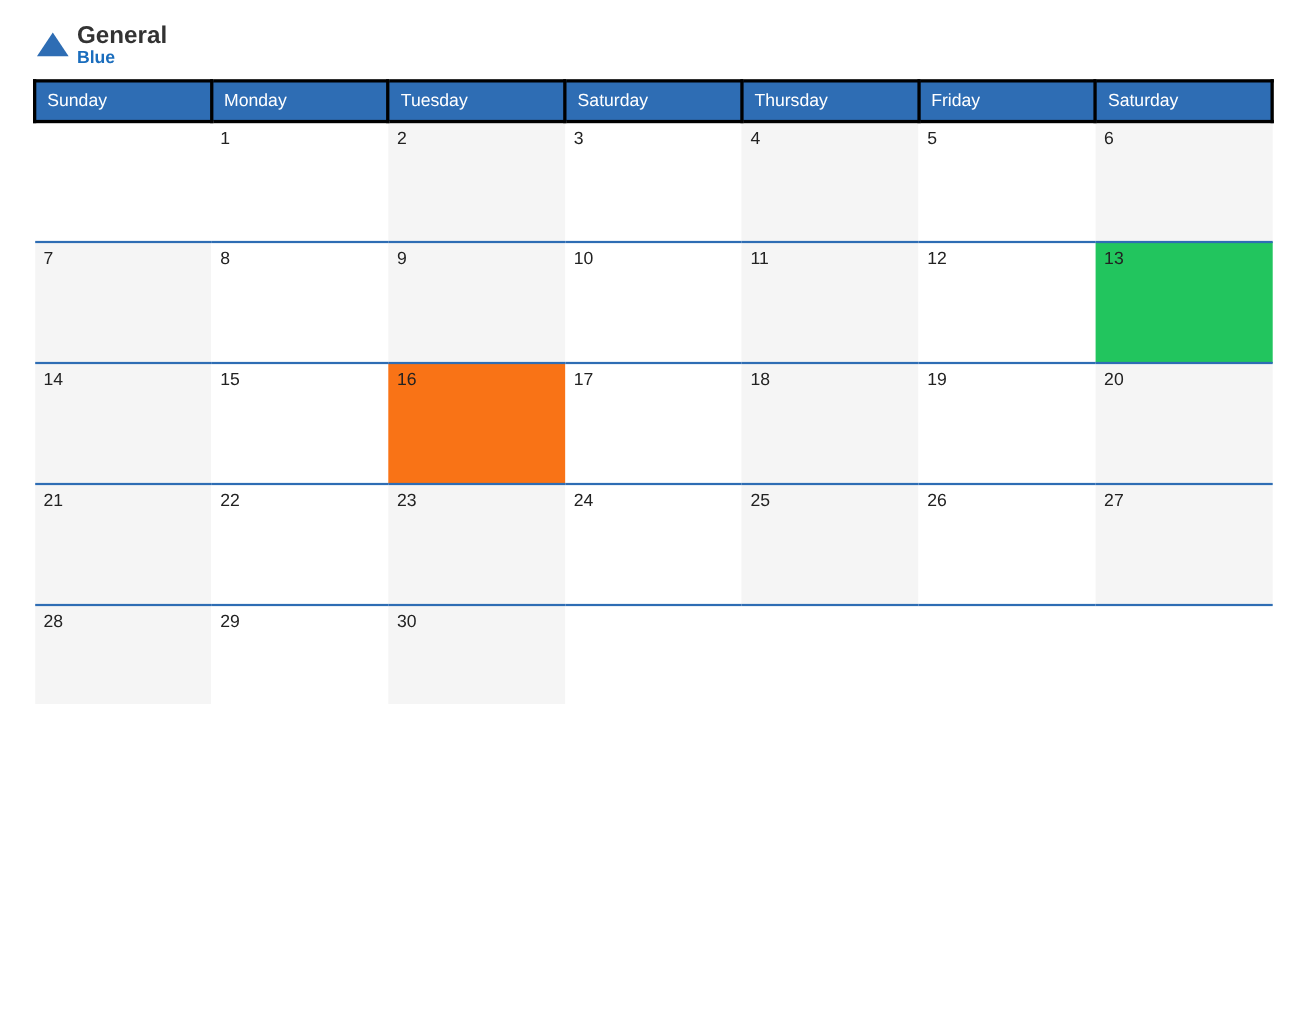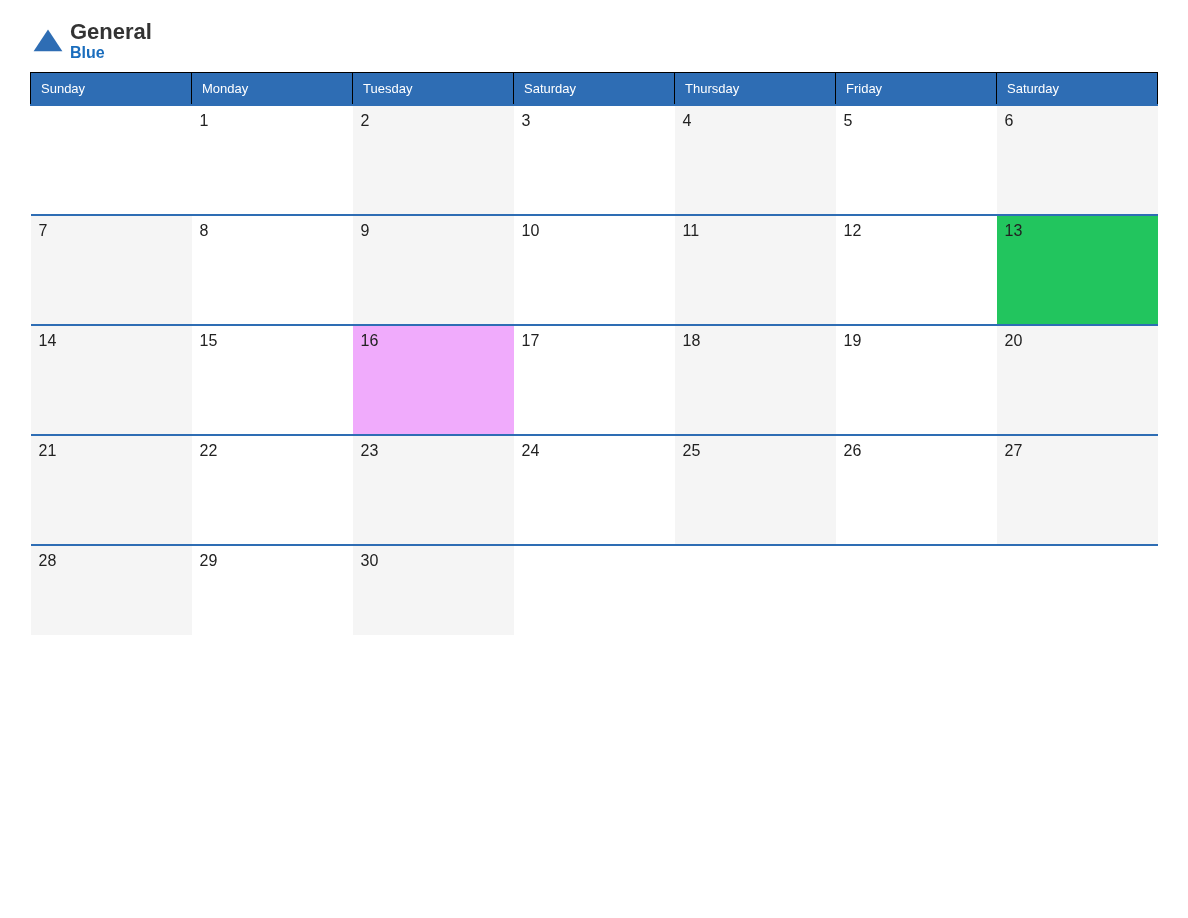--- a/index.html
+++ b/index.html
@@ -50,25 +50,25 @@
     }
 
     .calendar {
       width: 100%;
       border-collapse: collapse;
     }
 
     .calendar thead tr th {
       background-color: #2e6db4;
       color: #ffffff;
-      font-size: 13px;
+      font-size: 16px;
       font-weight: normal;
       padding: 8px 10px;
       text-align: left;
-      border: 1px solid #000000;
+      border: 3px solid #000000;
     }
 
     .calendar tbody tr {
       border-top: 2px solid #2e6db4;
     }
 
     .calendar tbody tr td {
       width: 14.28%;
       height: 110px;
       vertical-align: top;
@@ -140,21 +140,21 @@
         <td style="background-color: rgb(255, 255, 255);"><span class="day-number">8</span></td>
         <td style="background-color: rgb(245, 245, 245);"><span class="day-number">9</span></td>
         <td style="background-color: rgb(255, 255, 255);"><span class="day-number">10</span></td>
         <td style="background-color: rgb(245, 245, 245);"><span class="day-number">11</span></td>
         <td style="background-color: rgb(255, 255, 255);"><span class="day-number">12</span></td>
         <td style="background-color: #22c55e; margin-left: 44px;"><span class="day-number">13</span></td>
       </tr>
       <tr>
         <td style="background-color: rgb(245, 245, 245);"><span class="day-number">14</span></td>
         <td style="background-color: rgb(255, 255, 255);"><span class="day-number">15</span></td>
-        <td style="background-color: #f0abfc;"><span class="day-number">16</span></td>
+        <td style="background-color: #f97316;"><span class="day-number">16</span></td>
         <td style="background-color: rgb(255, 255, 255);"><span class="day-number">17</span></td>
         <td style="background-color: rgb(245, 245, 245);"><span class="day-number">18</span></td>
         <td style="background-color: rgb(255, 255, 255);"><span class="day-number">19</span></td>
         <td style="background-color: rgb(245, 245, 245);"><span class="day-number">20</span></td>
       </tr>
       <tr>
         <td style="background-color: rgb(245, 245, 245);"><span class="day-number">21</span></td>
         <td style="background-color: rgb(255, 255, 255);"><span class="day-number">22</span></td>
         <td style="background-color: rgb(245, 245, 245);"><span class="day-number">23</span></td>
         <td style="background-color: rgb(255, 255, 255);"><span class="day-number">24</span></td>

